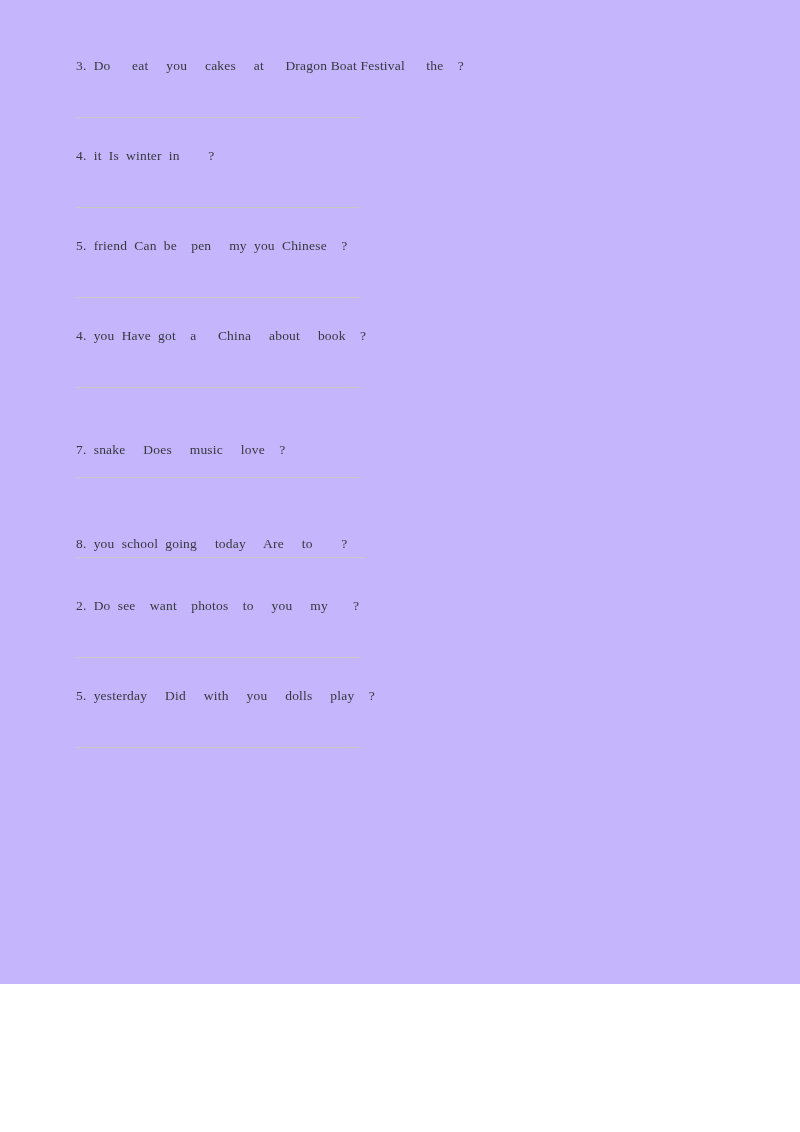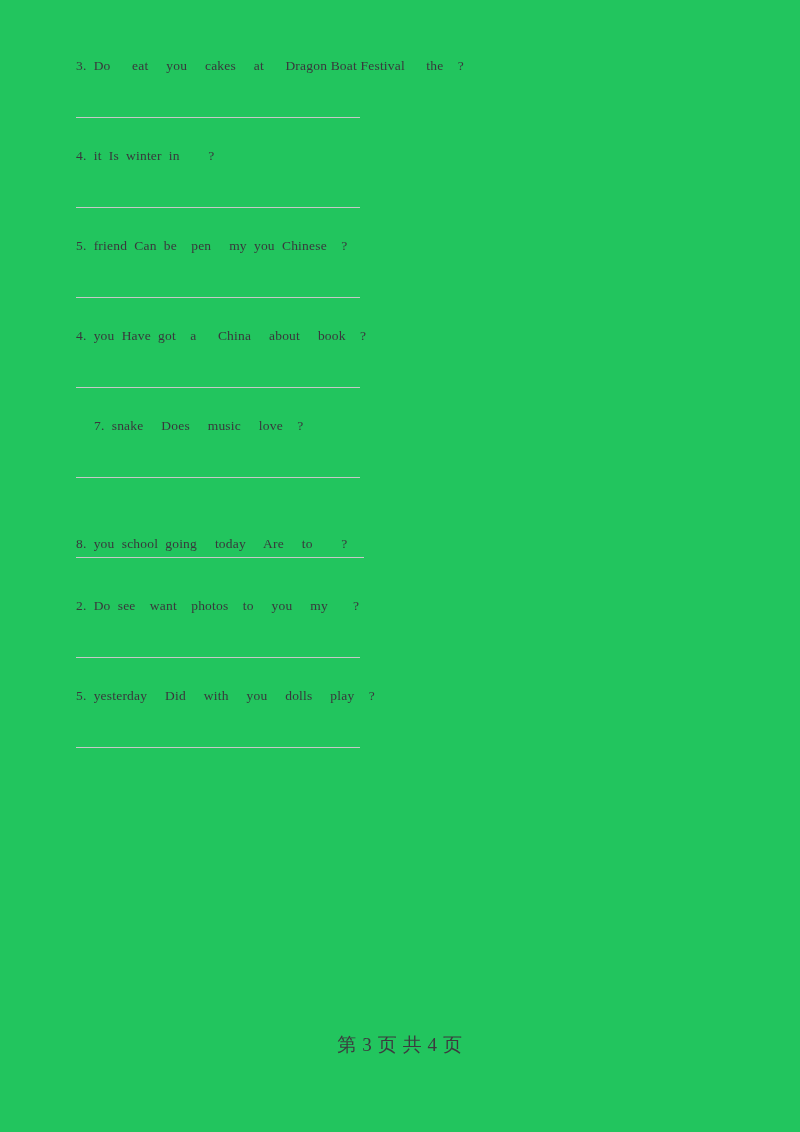--- a/index.html
+++ b/index.html
@@ -8,22 +8,22 @@
     padding: 0;
     background: #ffffff;
   }
   body {
     font-family: "Liberation Serif", "DejaVu Serif", serif;
     color: #3a3a3a;
   }
   .page {
     position: relative;
     width: 800px;
-    height: 1132px;
-    background: #22c55e;
+    height: 984px;
+    background: #c4b5fd;
     overflow: hidden;
     box-sizing: border-box;
   }
   .content {
     position: absolute;
     left: 0;
     top: 0;
     width: 800px;
   }
   .exercise-item {
@@ -79,21 +79,21 @@
       <div class="item-line" style="left:76px; top:237px;text-align:center;">5.  friend  Can  be    pen     my  you  Chinese    ?</div>
       <div class="answer-rule" style="left:76px; top:297px; width:284px;"></div>
     </div>
 
     <div class="exercise-item">
       <div class="item-line" style="left:76px; top:327px;">4.  you  Have  got    a      China     about     book    ?</div>
       <div class="answer-rule" style="left:76px; top:387px; width:284px;"></div>
     </div>
 
     <div class="exercise-item">
-      <div class="item-line" style="left:76px; top:417px;margin-left:18px;">7.  snake     Does     music     love    ?</div>
+      <div class="item-line" style="left:76px; top:441px;">7.  snake     Does     music     love    ?</div>
       <div class="answer-rule" style="left:76px; top:477px; width:284px;"></div>
     </div>
 
     <div class="exercise-item">
       <div class="item-line" style="left:76px; top:507px;margin-top:28px;">8.  you  school  going     today     Are     to        ?</div>
       <div class="answer-rule" style="left:76px; top:557px; width:288px;"></div>
     </div>
 
     <div class="exercise-item">
       <div class="item-line" style="left:76px; top:597px;">2.  Do  see    want    photos    to     you     my       ?</div>

